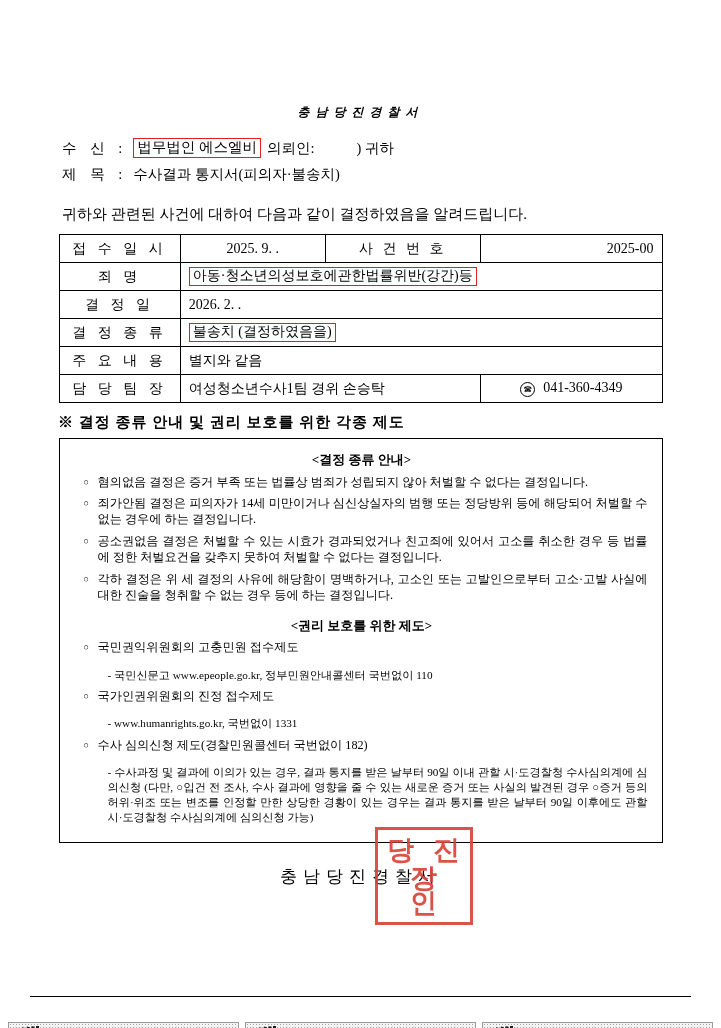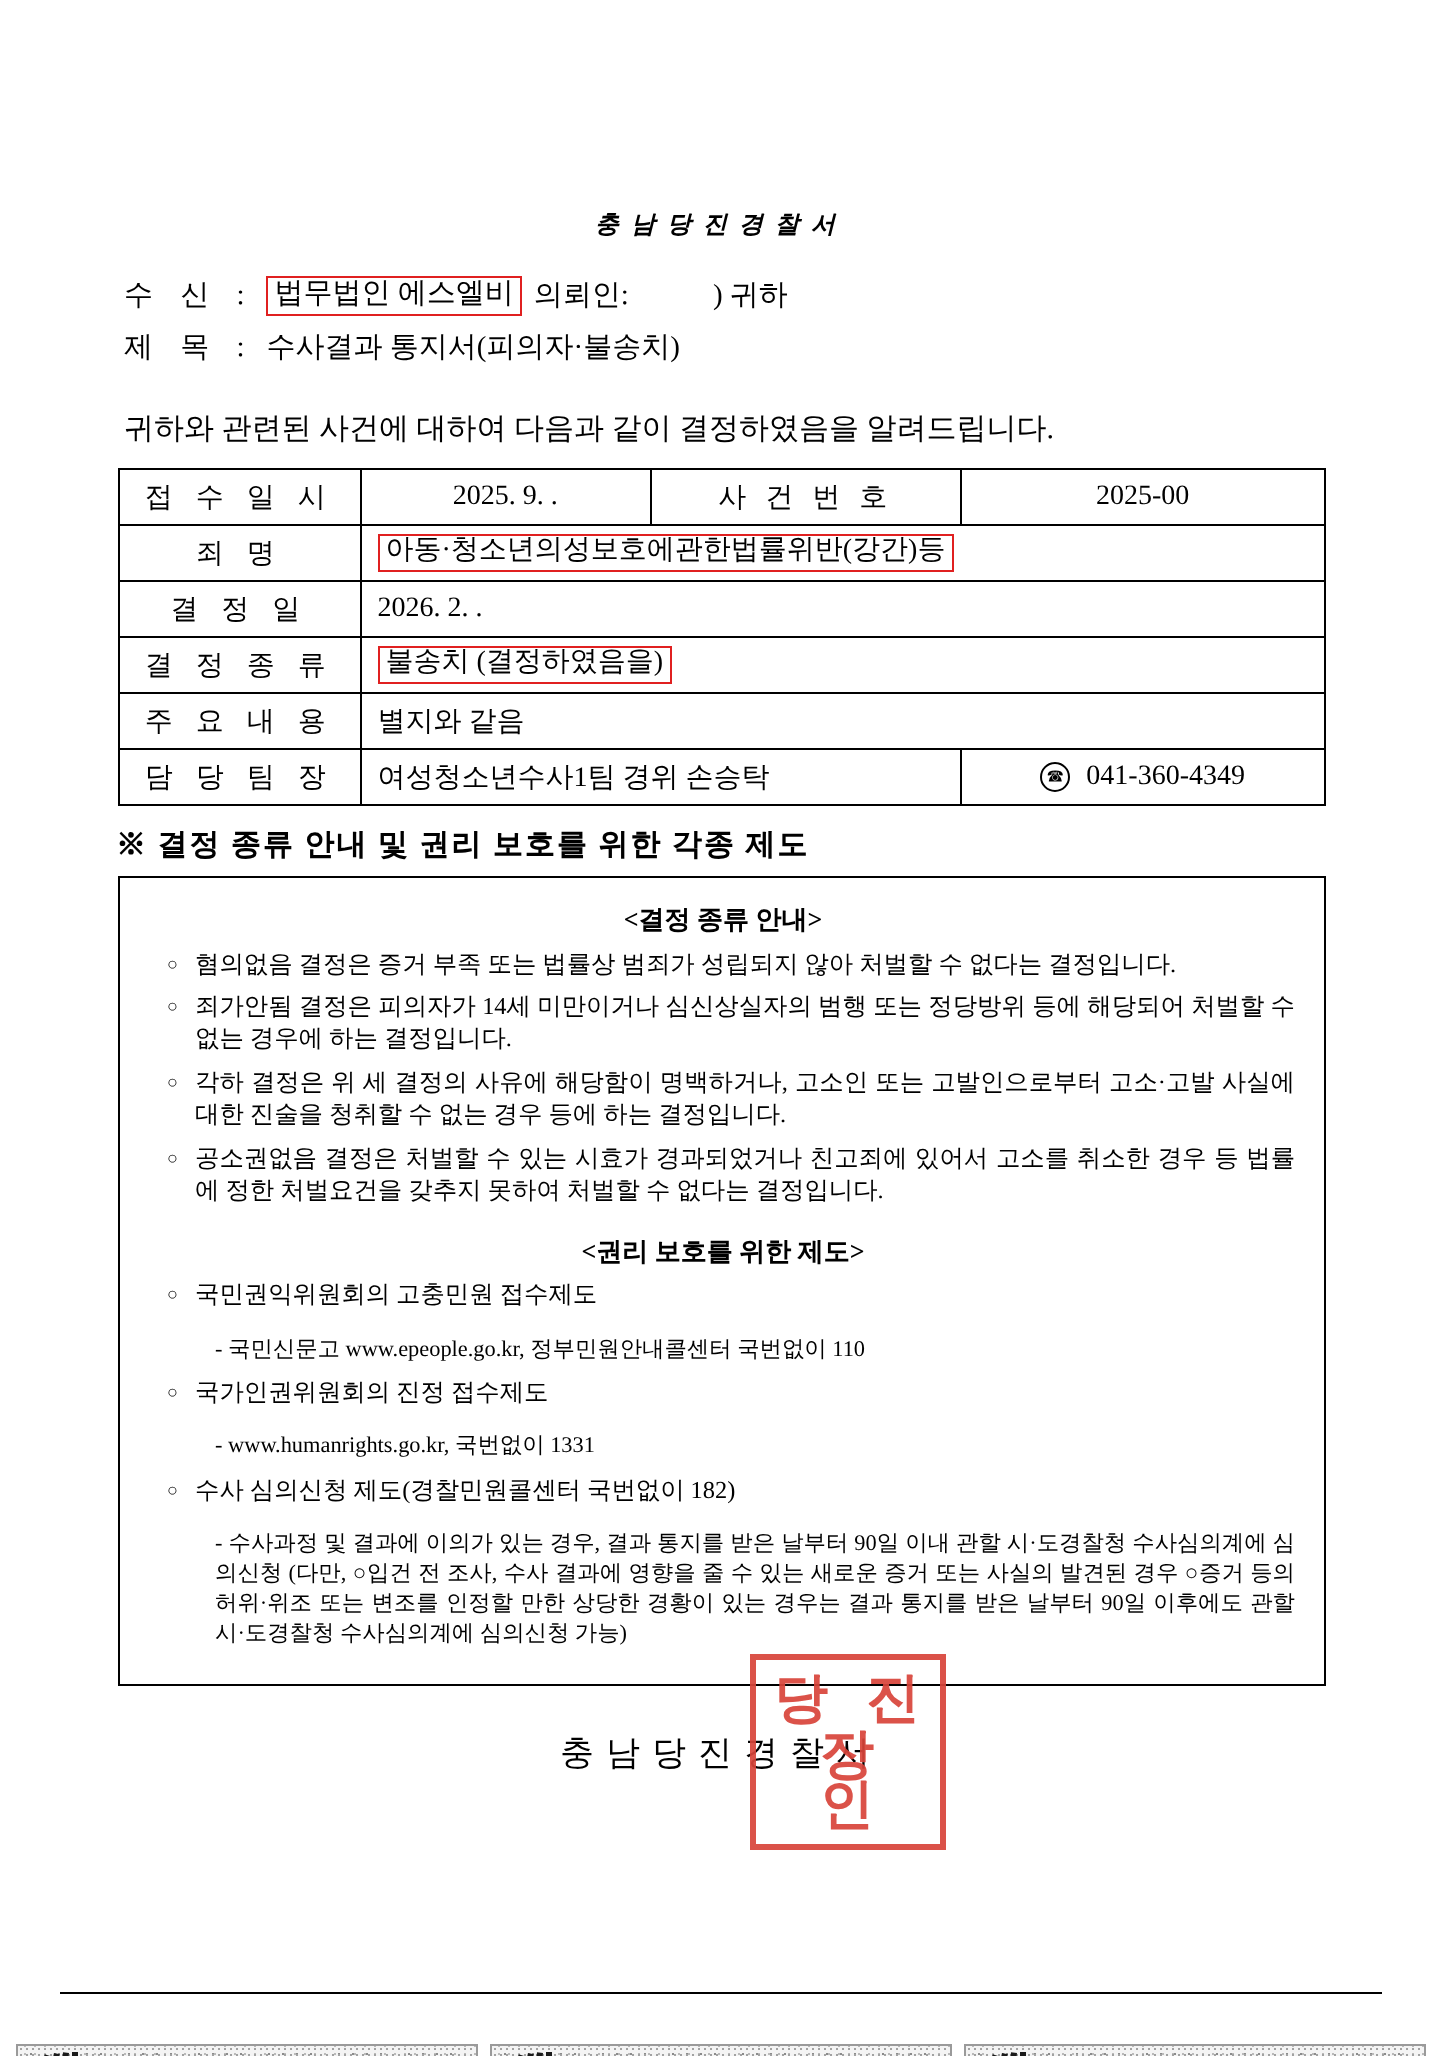--- a/index.html
+++ b/index.html
@@ -88,21 +88,21 @@
     vertical-align: middle;
     white-space: nowrap;
   }
   .cell-label {
     width: 96px;
     text-align: center;
     letter-spacing: 4px;
   }
   .cell-val-date { width: 118px; text-align: center; }
   .cell-lab2 { width: 128px; text-align: center; letter-spacing: 3px; }
-  .cell-num { text-align: center; }
+  .cell-num { text-align: right; }
   .cell-wide { }
   .phone-cell { width: 152px; text-align: center; }
   .tel-icon {
     display: inline-block;
     border: 1px solid #000;
     border-radius: 50%;
     width: 13px;
     height: 13px;
     line-height: 12px;
     font-size: 9px;
@@ -308,22 +308,22 @@
     </tbody>
   </table>
 
   <div class="notice-heading">※  결정 종류 안내 및 권리 보호를 위한 각종 제도</div>
 
   <div class="notice-box">
     <div class="sub-title">&lt;결정 종류 안내&gt;</div>
     <ul class="circ">
       <li>혐의없음 결정은 증거 부족 또는 법률상 범죄가 성립되지 않아 처벌할 수 없다는 결정입니다.</li>
       <li>죄가안됨 결정은 피의자가 14세 미만이거나 심신상실자의 범행 또는 정당방위 등에 해당되어 처벌할 수 없는 경우에 하는 결정입니다.</li>
+      <li>공소권없음 결정은 처벌할 수 있는 시효가 경과되었거나 친고죄에 있어서 고소를 취소한 경우 등 법률에 정한 처벌요건을 갖추지 못하여 처벌할 수 없다는 결정입니다.</li>
       <li>각하 결정은 위 세 결정의 사유에 해당함이 명백하거나, 고소인 또는 고발인으로부터 고소·고발 사실에 대한 진술을 청취할 수 없는 경우 등에 하는 결정입니다.</li>
-      <li>공소권없음 결정은 처벌할 수 있는 시효가 경과되었거나 친고죄에 있어서 고소를 취소한 경우 등 법률에 정한 처벌요건을 갖추지 못하여 처벌할 수 없다는 결정입니다.</li>
     </ul>
 
     <div class="sub-title second">&lt;권리 보호를 위한 제도&gt;</div>
     <ul class="circ">
       <li>
         <span>국민권익위원회의 고충민원 접수제도</span>
         <div class="dashline"><span class="d"></span><span>국민신문고 www.epeople.go.kr, 정부민원안내콜센터 국번없이 110</span></div>
       </li>
       <li>
         <span>국가인권위원회의 진정 접수제도</span>

